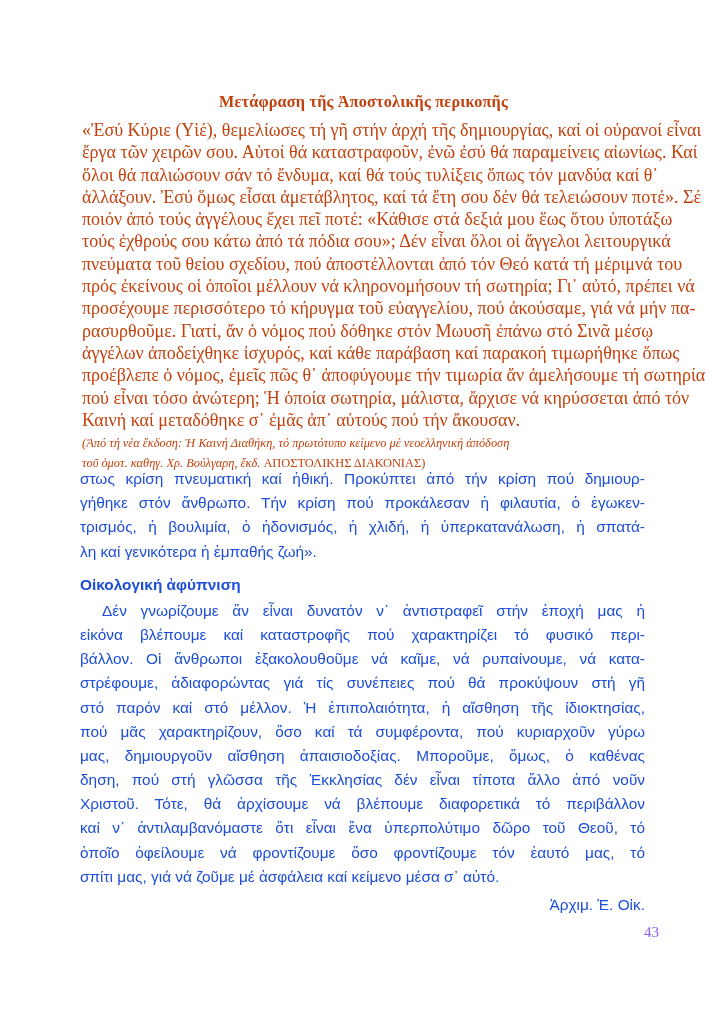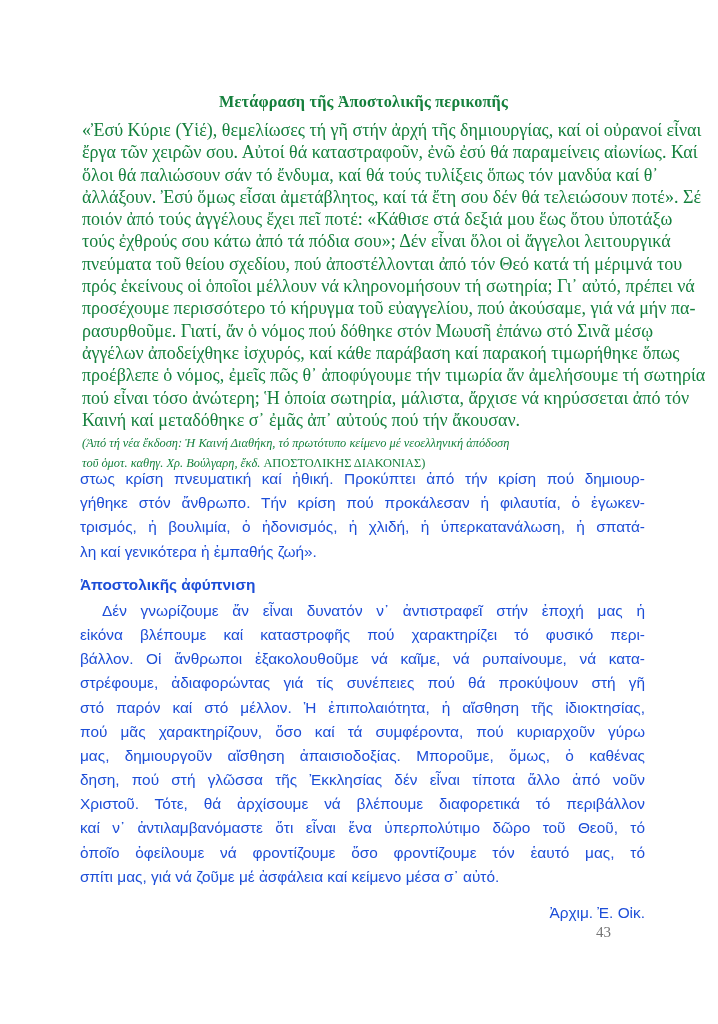--- a/index.html
+++ b/index.html
@@ -22,21 +22,21 @@
       height: 1024px;
       background: #ffffff;
     }
     
     .translation {
       position: absolute;
       left: 82px;
       top: 92px;
       width: 563px;
       font-family: "DejaVu Serif", "Liberation Serif", serif;
-      color: #15803d;
+      color: #c2410c;
     }
     .translation-title {
       text-align: center;
       font-weight: bold;
       font-size: 16.2px;
       letter-spacing: 0.2px;
       margin: 0 0 7px 0;
       line-height: 20px;
       font-family: "Liberation Serif", "DejaVu Serif", serif;
     }
@@ -90,29 +90,29 @@
       font-family: "Liberation Sans", "DejaVu Sans", sans-serif;
       font-weight: bold;
       font-size: 15.4px;
       line-height: 24px;
       margin: 9px 0 2px 0;
     }
     .signature {
       font-size: 15.4px;
       line-height: 24px;
       text-align: right;
-      margin-top: 12px;
+      margin-top: 4px;
     }
     .page-number {
       position: absolute;
-      left: 596px;
+      left: 644px;
       top: 924px;
       font-family: "Liberation Serif", "DejaVu Serif", serif;
       font-size: 15px;
-      color: #737373;
+      color: #8b5cf6;
     }
   </style>
 </head>
 <body>
 
 <div class="page">
 
   <section class="translation">
     <h2 class="translation-title">Μετάφραση τῆς Ἀποστολικῆς περικοπῆς</h2>
     <div>
@@ -138,21 +138,21 @@
   </section>
 
   <section class="article">
     <div>
       <div class="sans-line">στως κρίση πνευματική καί ἠθική. Προκύπτει ἀπό τήν κρίση πού δημιουρ-</div>
       <div class="sans-line">γήθηκε στόν ἄνθρωπο. Τήν κρίση πού προκάλεσαν ἡ φιλαυτία, ὁ ἐγωκεν-</div>
       <div class="sans-line">τρισμός, ἡ βουλιμία, ὁ ἡδονισμός, ἡ χλιδή, ἡ ὑπερκατανάλωση, ἡ σπατά-</div>
       <div class="sans-line last">λη καί γενικότερα ἡ ἐμπαθής ζωή».</div>
     </div>
 
-    <h3 class="section-heading">Ἀποστολικῆς ἀφύπνιση</h3>
+    <h3 class="section-heading">Οἰκολογική ἀφύπνιση</h3>
 
     <div>
       <div class="sans-line indent">Δέν γνωρίζουμε ἄν εἶναι δυνατόν ν᾽ ἀντιστραφεῖ στήν ἐποχή μας ἡ</div>
       <div class="sans-line">εἰκόνα βλέπουμε καί καταστροφῆς πού χαρακτηρίζει τό φυσικό περι-</div>
       <div class="sans-line">βάλλον. Οἱ ἄνθρωποι ἐξακολουθοῦμε νά καῖμε, νά ρυπαίνουμε, νά κατα-</div>
       <div class="sans-line">στρέφουμε, ἀδιαφορώντας γιά τίς συνέπειες πού θά προκύψουν στή γῆ</div>
       <div class="sans-line">στό παρόν καί στό μέλλον. Ἡ ἐπιπολαιότητα, ἡ αἴσθηση τῆς ἰδιοκτησίας,</div>
       <div class="sans-line">πού μᾶς χαρακτηρίζουν, ὅσο καί τά συμφέροντα, πού κυριαρχοῦν γύρω</div>
       <div class="sans-line">μας, δημιουργοῦν αἴσθηση ἀπαισιοδοξίας. Μποροῦμε, ὅμως, ὁ καθένας</div>
       <div class="sans-line">δηση, πού στή γλῶσσα τῆς Ἐκκλησίας δέν εἶναι τίποτα ἄλλο ἀπό νοῦν</div>

